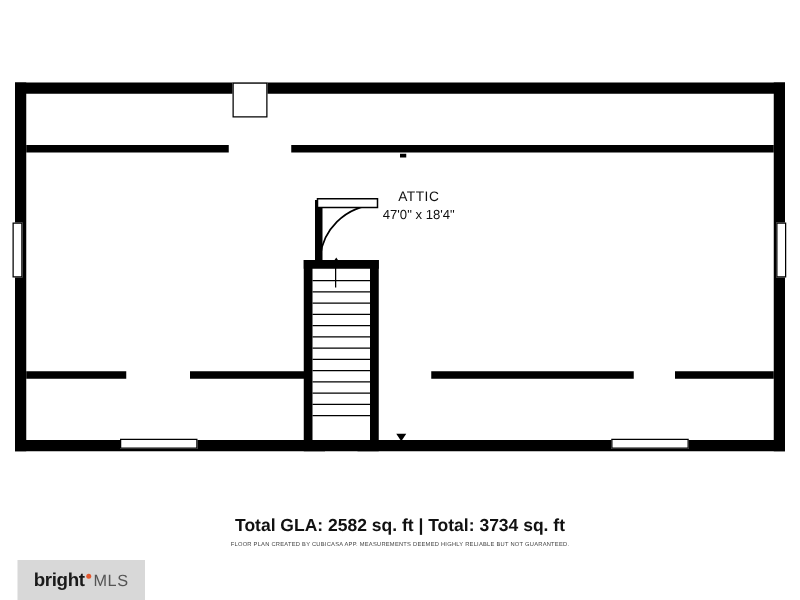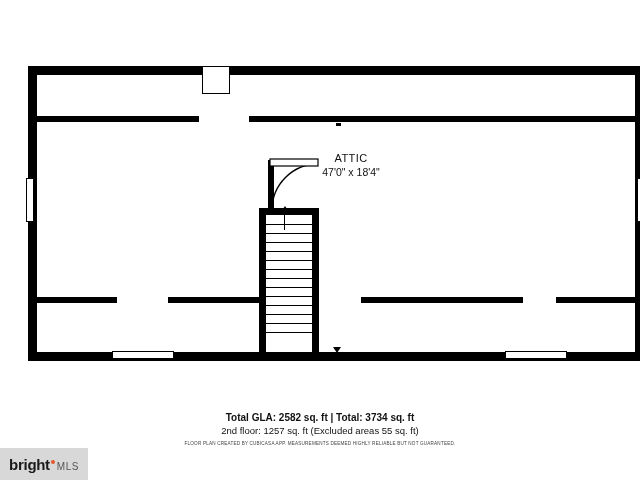--- a/index.html
+++ b/index.html
@@ -11,21 +11,21 @@
     width: 640px;
     height: 480px;
     font-family: "Liberation Sans", sans-serif;
     position: relative;
     overflow: hidden;
   }
 
   
   #plan {
     position: absolute;
-    left: 16px;
+    left: 0;
     top: 0;
     width: 592px;
     height: 400px;
   }
 
   .wall {
     position: absolute;
     background: #000000;
   }
 
@@ -96,41 +96,41 @@
   
   #caption {
     position: absolute;
     left: 0;
     top: 412px;
     width: 640px;
     text-align: center;
     color: #111111;
   }
   #caption .line-total {
-    font-size: 10px;
+    font-size: 14px;
     font-weight: bold;
     margin-bottom: 2px;
   }
   #caption .line {
     font-size: 9.5px;
     margin-bottom: 1px;
   }
   #caption .disclaimer {
     font-size: 4.6px;
     color: #444444;
     letter-spacing: 0.2px;
     margin-top: 5px;
   }
 
   
   #watermark {
     position: absolute;
-    left: 0;
+    left: 14px;
     bottom: 0;
-    width: 88px;
+    width: 102px;
     height: 32px;
     background: #d8d8d8;
     display: flex;
     align-items: center;
     justify-content: center;
   }
   #watermark .wm-inner {
     display: flex;
     align-items: baseline;
     font-family: "Liberation Sans", sans-serif;
@@ -145,21 +145,21 @@
     display: inline-block;
     width: 4px;
     height: 4px;
     background: #e4572e;
     border-radius: 50%;
     margin: 0 2px 0 1px;
     position: relative;
     top: -6px;
   }
   #watermark .wm-mls {
-    font-size: 10px;
+    font-size: 13px;
     color: #555555;
     letter-spacing: 0.5px;
   }
 </style>
 </head>
 <body>
 
 <div id="plan">
 
   <div class="wall" style="left:12px; top:66px; width:616px; height:9px;"></div>
@@ -225,21 +225,20 @@
 
   <div class="room-label" style="left:245px; top:152px; width:180px;">
     <div class="name">ATTIC</div>
     <div class="dims">47'0" x 18'4"</div>
   </div>
 
 </div>
 
 <div id="caption">
   <div class="line-total">Total GLA: 2582 sq. ft | Total: 3734 sq. ft</div>
-  <div class="line">2nd floor: 1257 sq. ft (Excluded areas 55 sq. ft)</div>
   <div class="disclaimer">FLOOR PLAN CREATED BY CUBICASA APP. MEASUREMENTS DEEMED HIGHLY RELIABLE BUT NOT GUARANTEED.</div>
 </div>
 
 <div id="watermark">
   <div class="wm-inner">
     <span class="wm-bright">bright</span>
     <span class="wm-dot"></span>
     <span class="wm-mls">MLS</span>
   </div>
 </div>

